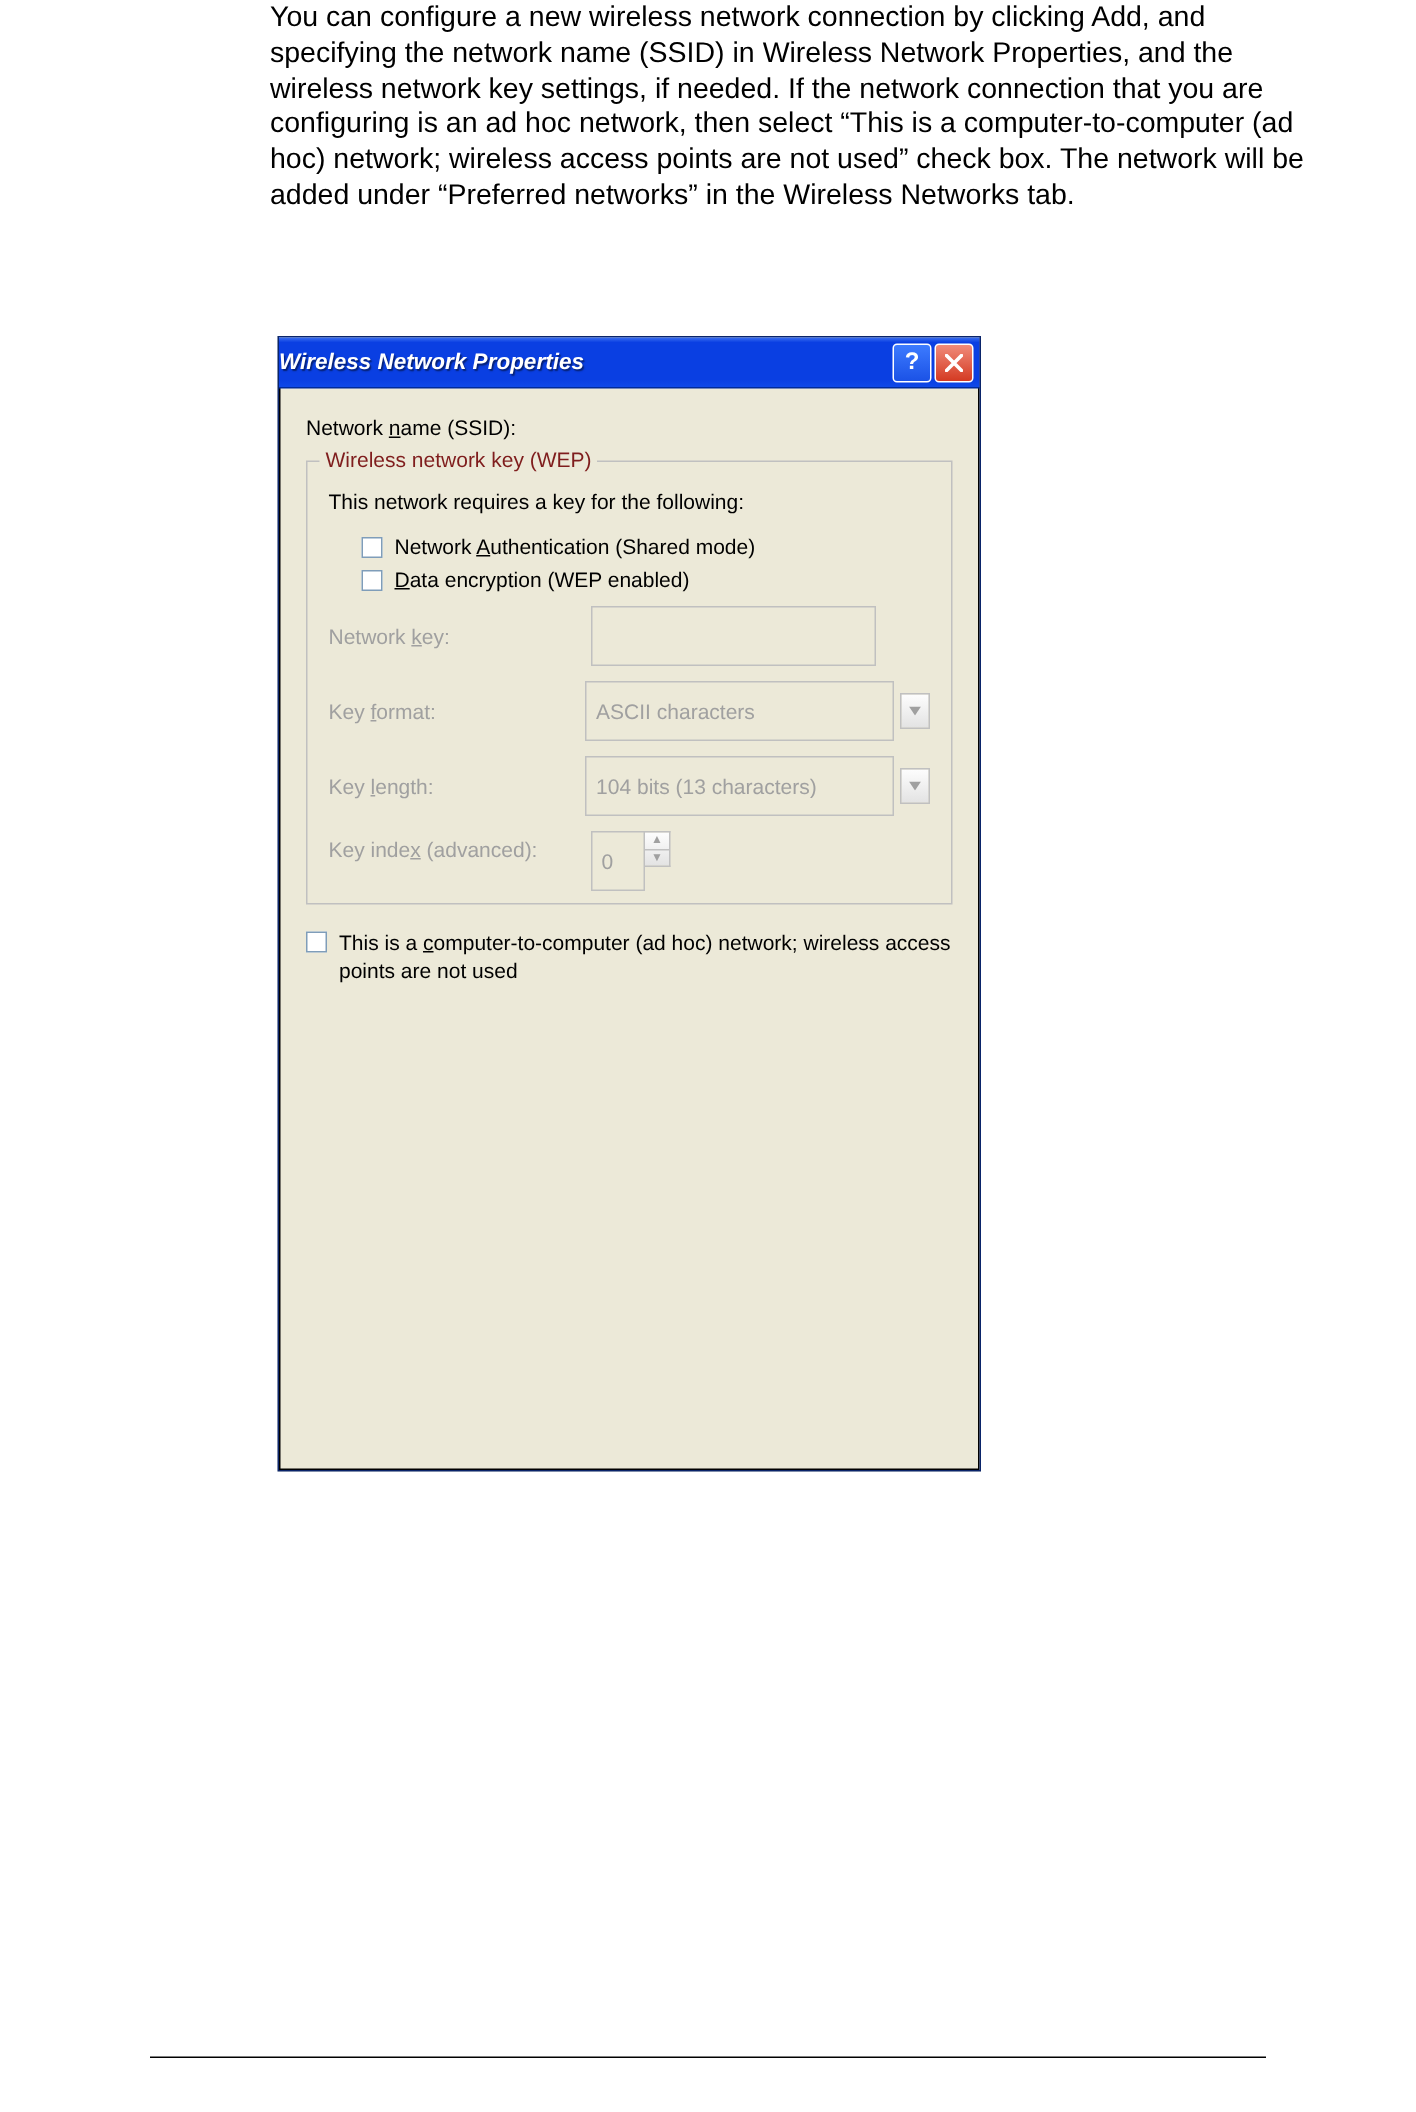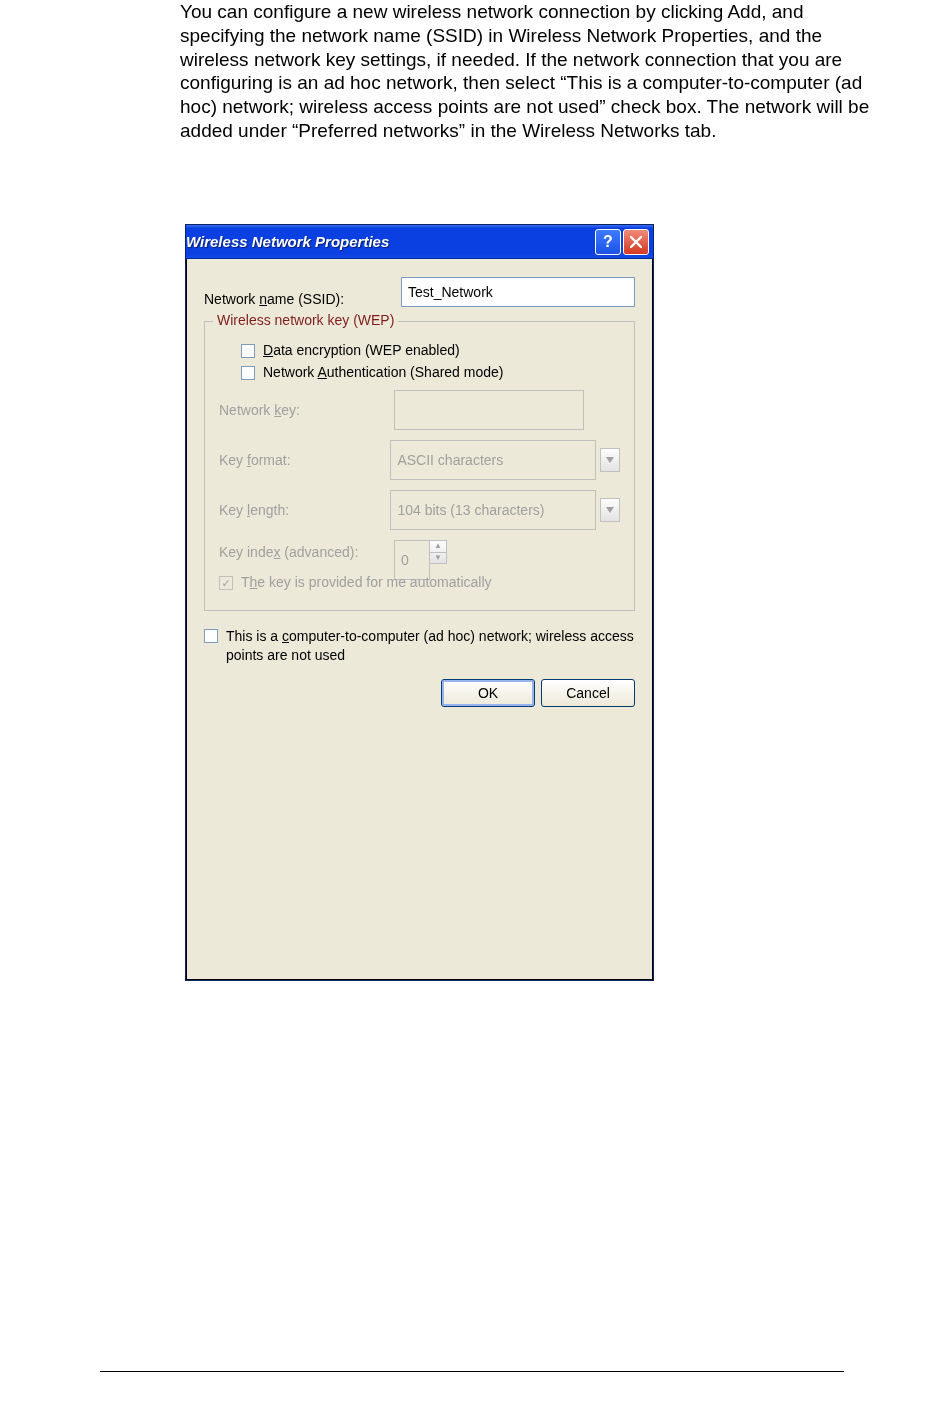--- a/index.html
+++ b/index.html
@@ -211,38 +211,38 @@
           <path d="M1 1 L11 11 M11 1 L1 11" stroke="#fff" stroke-width="2.4" stroke-linecap="round"></path>
         </svg>
       </div>
     </div>
 
     <div class="dialog-body">
       <div class="row">
         <div class="lbl">
           <span>Network </span><span class="u">n</span><span>ame (SSID):</span>
         </div>
-        <input type="text" class="txt-input" value="Test_Network" style="">
       </div>
 
       <div class="group-box">
         <div class="group-legend">Wireless network key (WEP)</div>
 
+        <div class="plain-text">This network requires a key for the following:</div>
+
+        <div class="cb-row">
+          <div class="cb"></div>
+          <div>
+            <span>Network </span><span class="u">A</span><span>uthentication (Shared mode)</span>
+          </div>
+        </div>
 
         <div class="cb-row">
           <div class="cb"></div>
           <div>
             <span class="u">D</span><span>ata encryption (WEP enabled)</span>
-          </div>
-        </div>
-
-        <div class="cb-row">
-          <div class="cb"></div>
-          <div>
-            <span>Network </span><span class="u">A</span><span>uthentication (Shared mode)</span>
           </div>
         </div>
 
         <div class="field-row">
           <div class="flbl disabled">
             <span>Network </span><span class="u">k</span><span>ey:</span>
           </div>
           <input type="text" class="disabled-field" disabled="" value="" style="">
         </div>
 
@@ -280,36 +280,26 @@
           </div>
           <div class="spinner">
             <input type="text" disabled="" value="0" style="">
             <div class="spin-btns">
               <div>▲</div>
               <div>▼</div>
             </div>
           </div>
         </div>
 
-        <div class="cb-row" style="margin-left:0; margin-top:10px;">
-          <div class="cb disabled-cb checked"></div>
-          <div class="disabled">
-            <span>T</span><span class="u">h</span><span>e key is provided for me automatically</span>
-          </div>
-        </div>
       </div>
 
       <div class="cb-row outer" style="margin-top:16px;">
         <div class="cb"></div>
         <div style="line-height:1.35;">
           <span>This is a </span><span class="u">c</span><span>omputer-to-computer (ad hoc) network; wireless access points are not used</span>
         </div>
       </div>
 
-      <div class="bottom-buttons">
-        <div class="winbtn primary">OK</div>
-        <div class="winbtn">Cancel</div>
-      </div>
     </div>
   </div>
 
   <div class="footer-line"></div>
 </div>
 
 </body></html>

